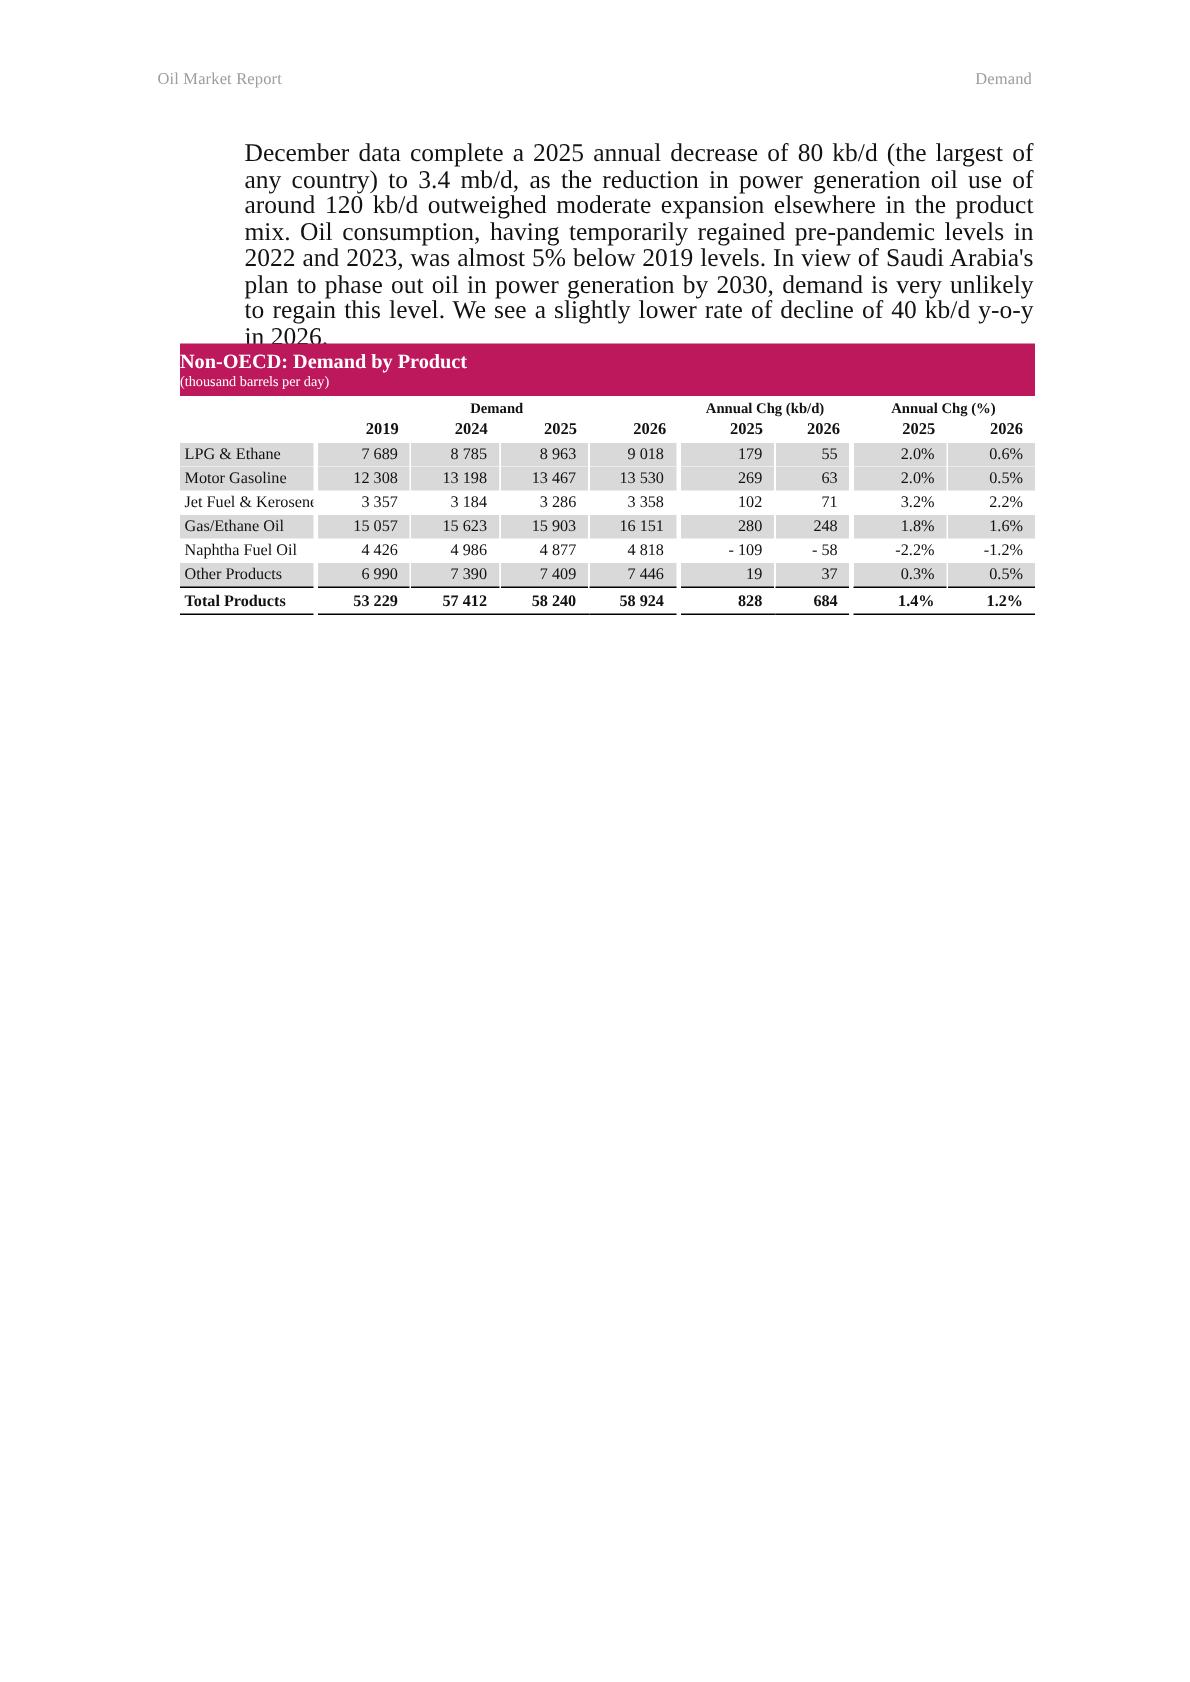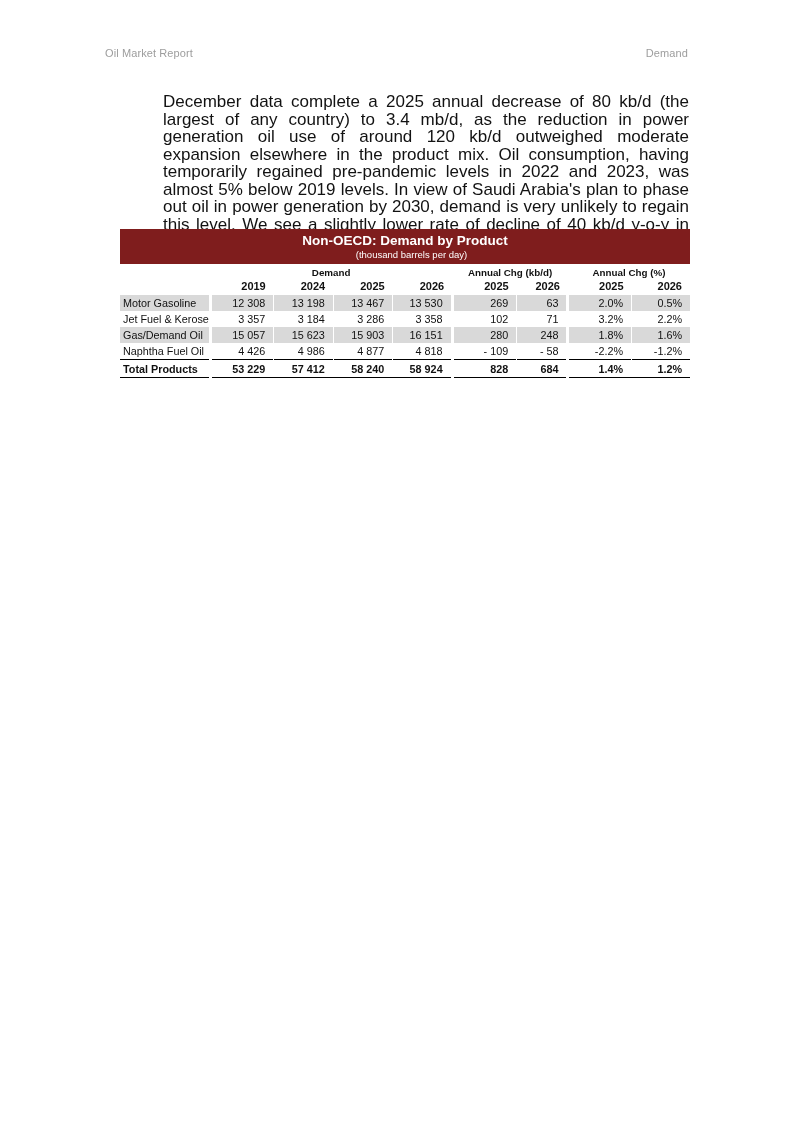--- a/index.html
+++ b/index.html
@@ -5,20 +5,21 @@
   * { margin: 0; padding: 0; box-sizing: border-box; }
   html, body { background: #ffffff; }
   body { font-family: "Liberation Sans", "DejaVu Sans", sans-serif; }
 
   .page {
     position: relative;
     width: 793px;
     height: 938px;
     background: #ffffff;
     overflow: hidden;
+    font-family: Liberation Serif, serif;
   }
 
   
   .page-header {
     position: absolute;
     left: 105px;
     top: 47px;
     width: 583px;
     display: flex;
     justify-content: space-between;
@@ -40,27 +41,26 @@
   }
 
   
   .demand-table {
     position: absolute;
     left: 120px;
     top: 229px;
     width: 570px;
   }
   .table-titlebar {
-    background: #7f1d1d;
+    background: #be185d;
     color: #ffffff;
-    text-align: center;
     padding: 4px 0 3px 0;
   }
   .table-title   { font-size: 13.5px; font-weight: bold; line-height: 16px; }
-  .table-subtitle{ font-size: 9.5px;  line-height: 12px; margin-left: 13px; }
+  .table-subtitle{ font-size: 9.5px;  line-height: 12px; }
 
   table.data {
     width: 570px;
     table-layout: fixed;
     border-collapse: collapse;
     font-size: 10.8px;
     color: #111;
     margin-top: 1px;
   }
   table.data th, table.data td {
@@ -170,20 +170,31 @@
             <th>2025</th>
             <th>2026</th>
             <th>2025</th>
             <th>2026</th>
             <th>2025</th>
             <th>2026</th>
           </tr>
         </thead>
       <tbody id="table-body">
           <tr class="shaded ">
+            <th class="row-label">LPG &amp; Ethane</th>
+            <td class="group-start">7 689</td>
+            <td>8 785</td>
+            <td>8 963</td>
+            <td>9 018</td>
+            <td class="group-start">179</td>
+            <td>55</td>
+            <td class="group-start">2.0%</td>
+            <td>0.6%</td>
+          </tr>
+          <tr class="shaded ">
             <th class="row-label">Motor Gasoline</th>
             <td class="group-start">12 308</td>
             <td>13 198</td>
             <td>13 467</td>
             <td>13 530</td>
             <td class="group-start">269</td>
             <td>63</td>
             <td class="group-start">2.0%</td>
             <td>0.5%</td>
           </tr>
@@ -192,41 +203,52 @@
             <td class="group-start">3 357</td>
             <td>3 184</td>
             <td>3 286</td>
             <td>3 358</td>
             <td class="group-start">102</td>
             <td>71</td>
             <td class="group-start">3.2%</td>
             <td>2.2%</td>
           </tr>
           <tr class="shaded ">
-            <th class="row-label">Gas/Demand Oil</th>
+            <th class="row-label">Gas/Ethane Oil</th>
             <td class="group-start">15 057</td>
             <td>15 623</td>
             <td>15 903</td>
             <td>16 151</td>
             <td class="group-start">280</td>
             <td>248</td>
             <td class="group-start">1.8%</td>
             <td>1.6%</td>
           </tr>
           <tr class="">
             <th class="row-label">Naphtha Fuel Oil</th>
             <td class="group-start">4 426</td>
             <td>4 986</td>
             <td>4 877</td>
             <td>4 818</td>
             <td class="group-start">- 109</td>
             <td>- 58</td>
             <td class="group-start">-2.2%</td>
             <td>-1.2%</td>
           </tr>
+          <tr class="shaded ">
+            <th class="row-label">Other Products</th>
+            <td class="group-start">6 990</td>
+            <td>7 390</td>
+            <td>7 409</td>
+            <td>7 446</td>
+            <td class="group-start">19</td>
+            <td>37</td>
+            <td class="group-start">0.3%</td>
+            <td>0.5%</td>
+          </tr>
           <tr class="total">
             <th class="row-label">Total Products</th>
             <td class="group-start">53 229</td>
             <td>57 412</td>
             <td>58 240</td>
             <td>58 924</td>
             <td class="group-start">828</td>
             <td>684</td>
             <td class="group-start">1.4%</td>
             <td>1.2%</td>

